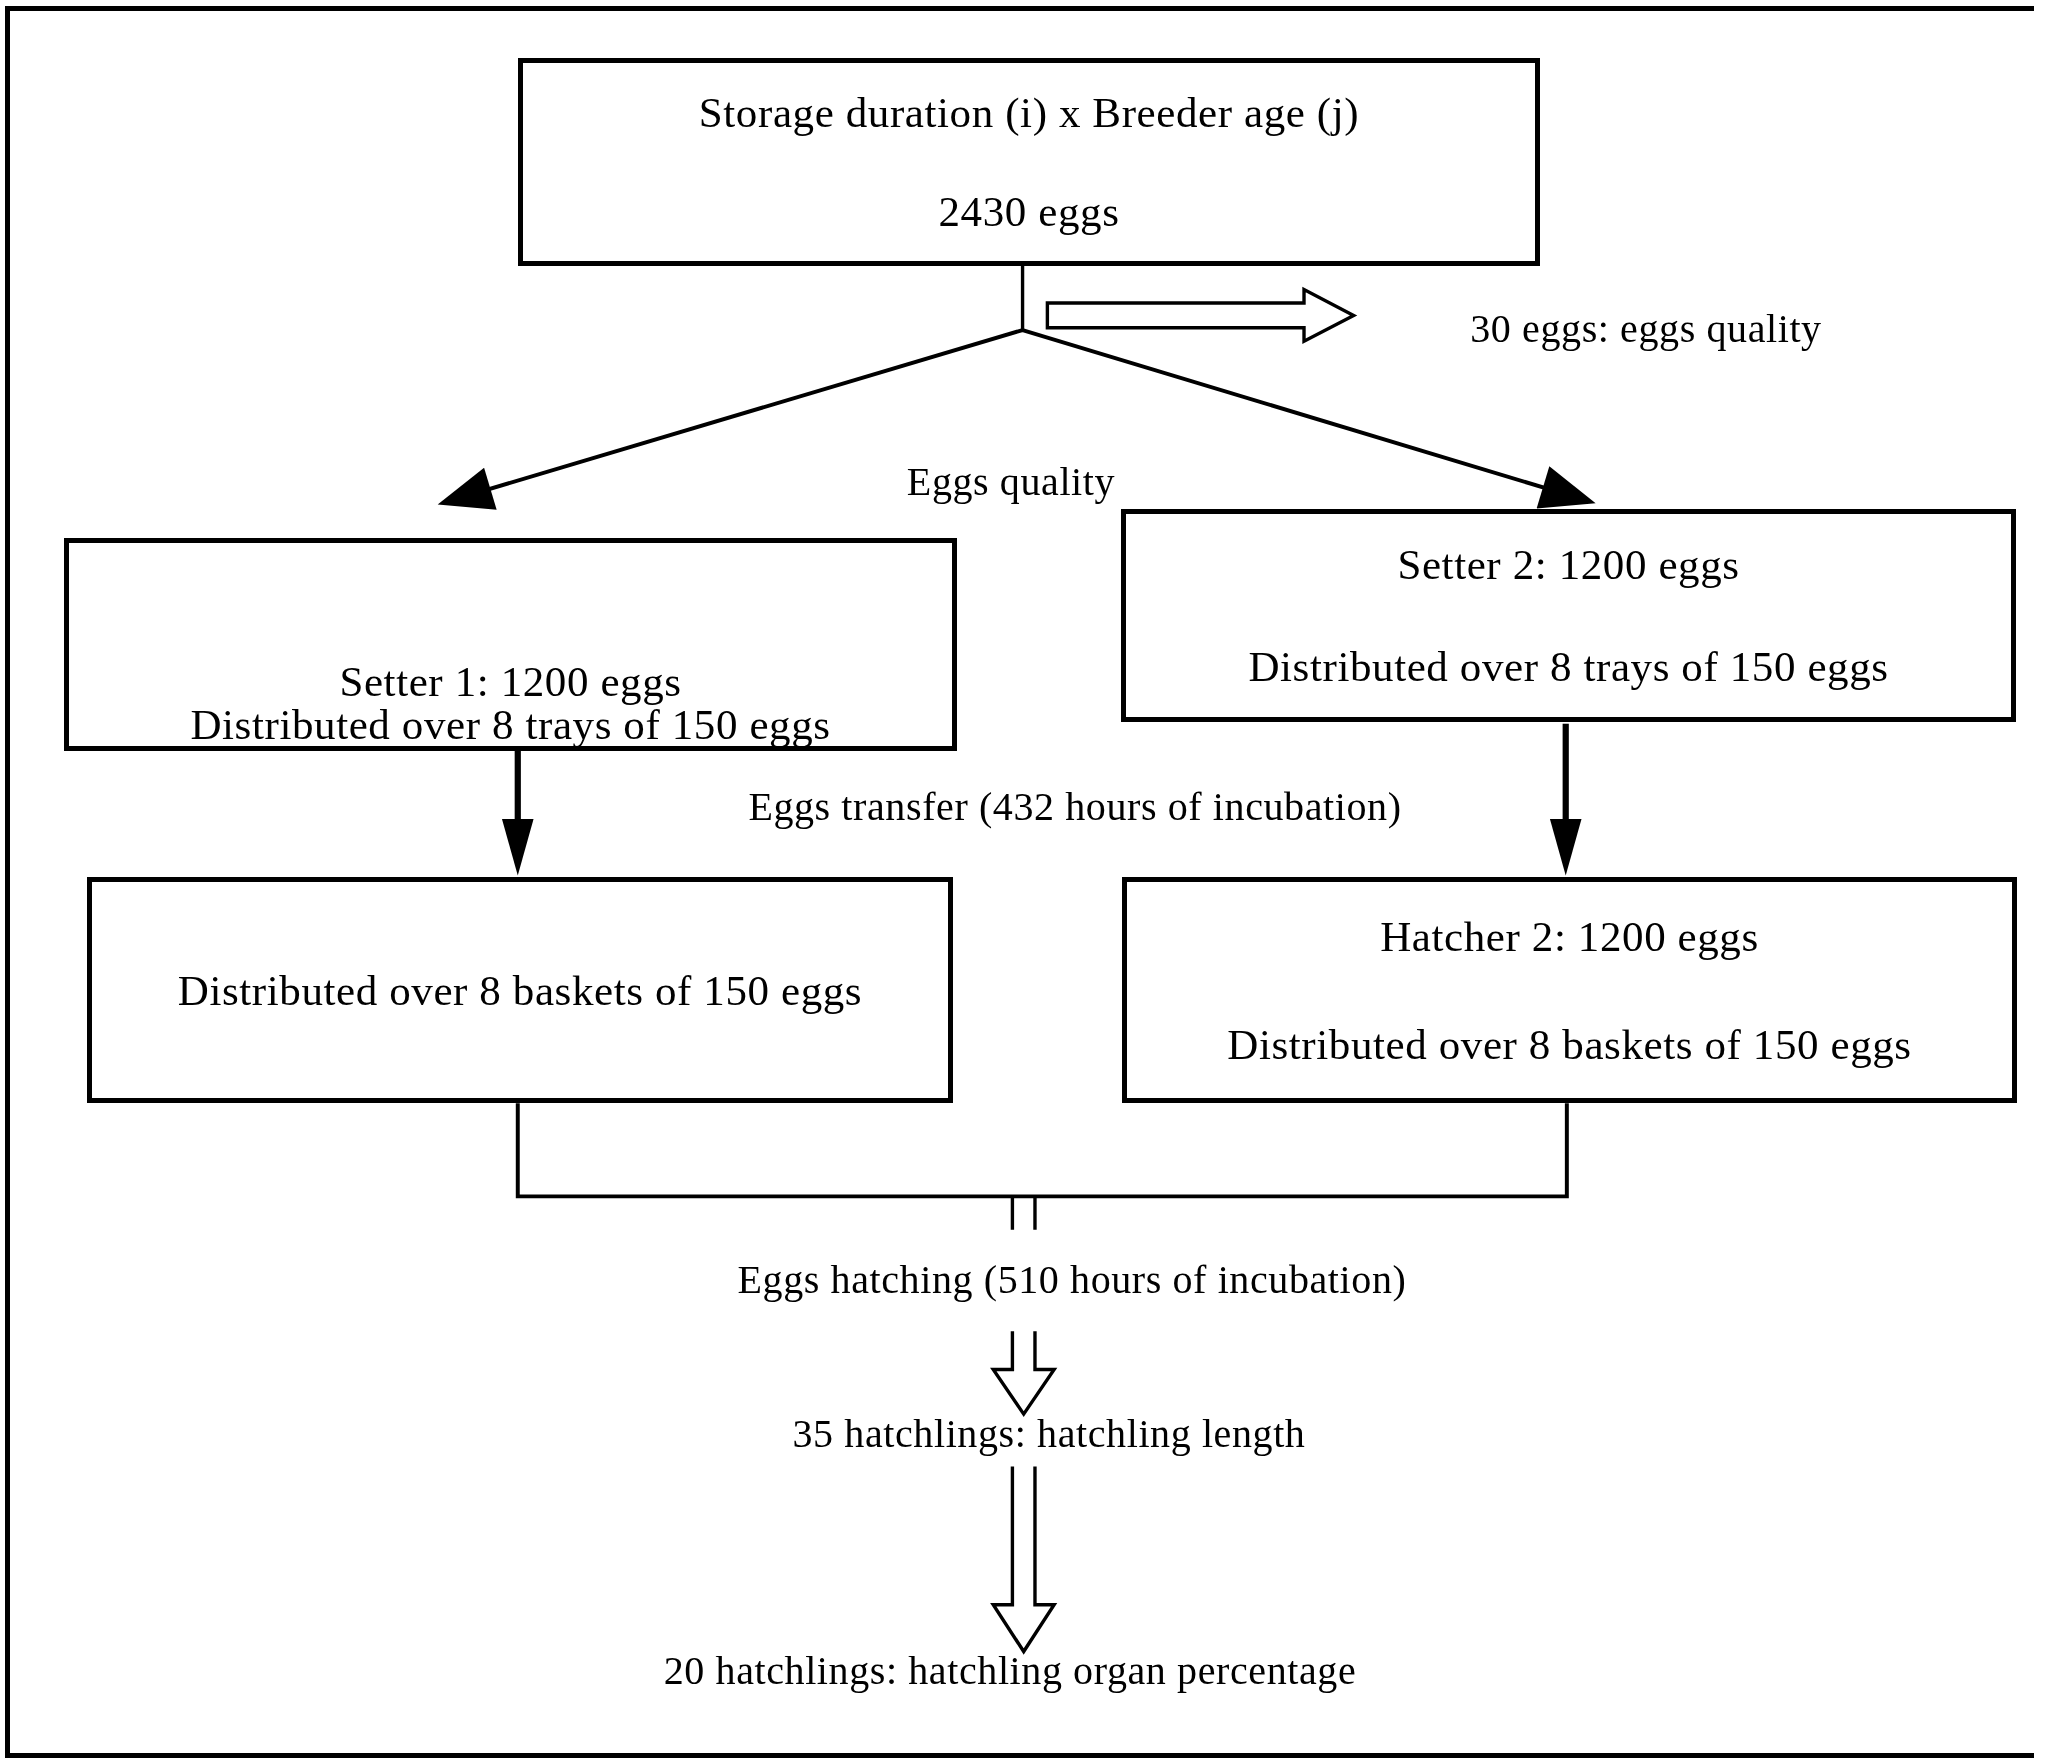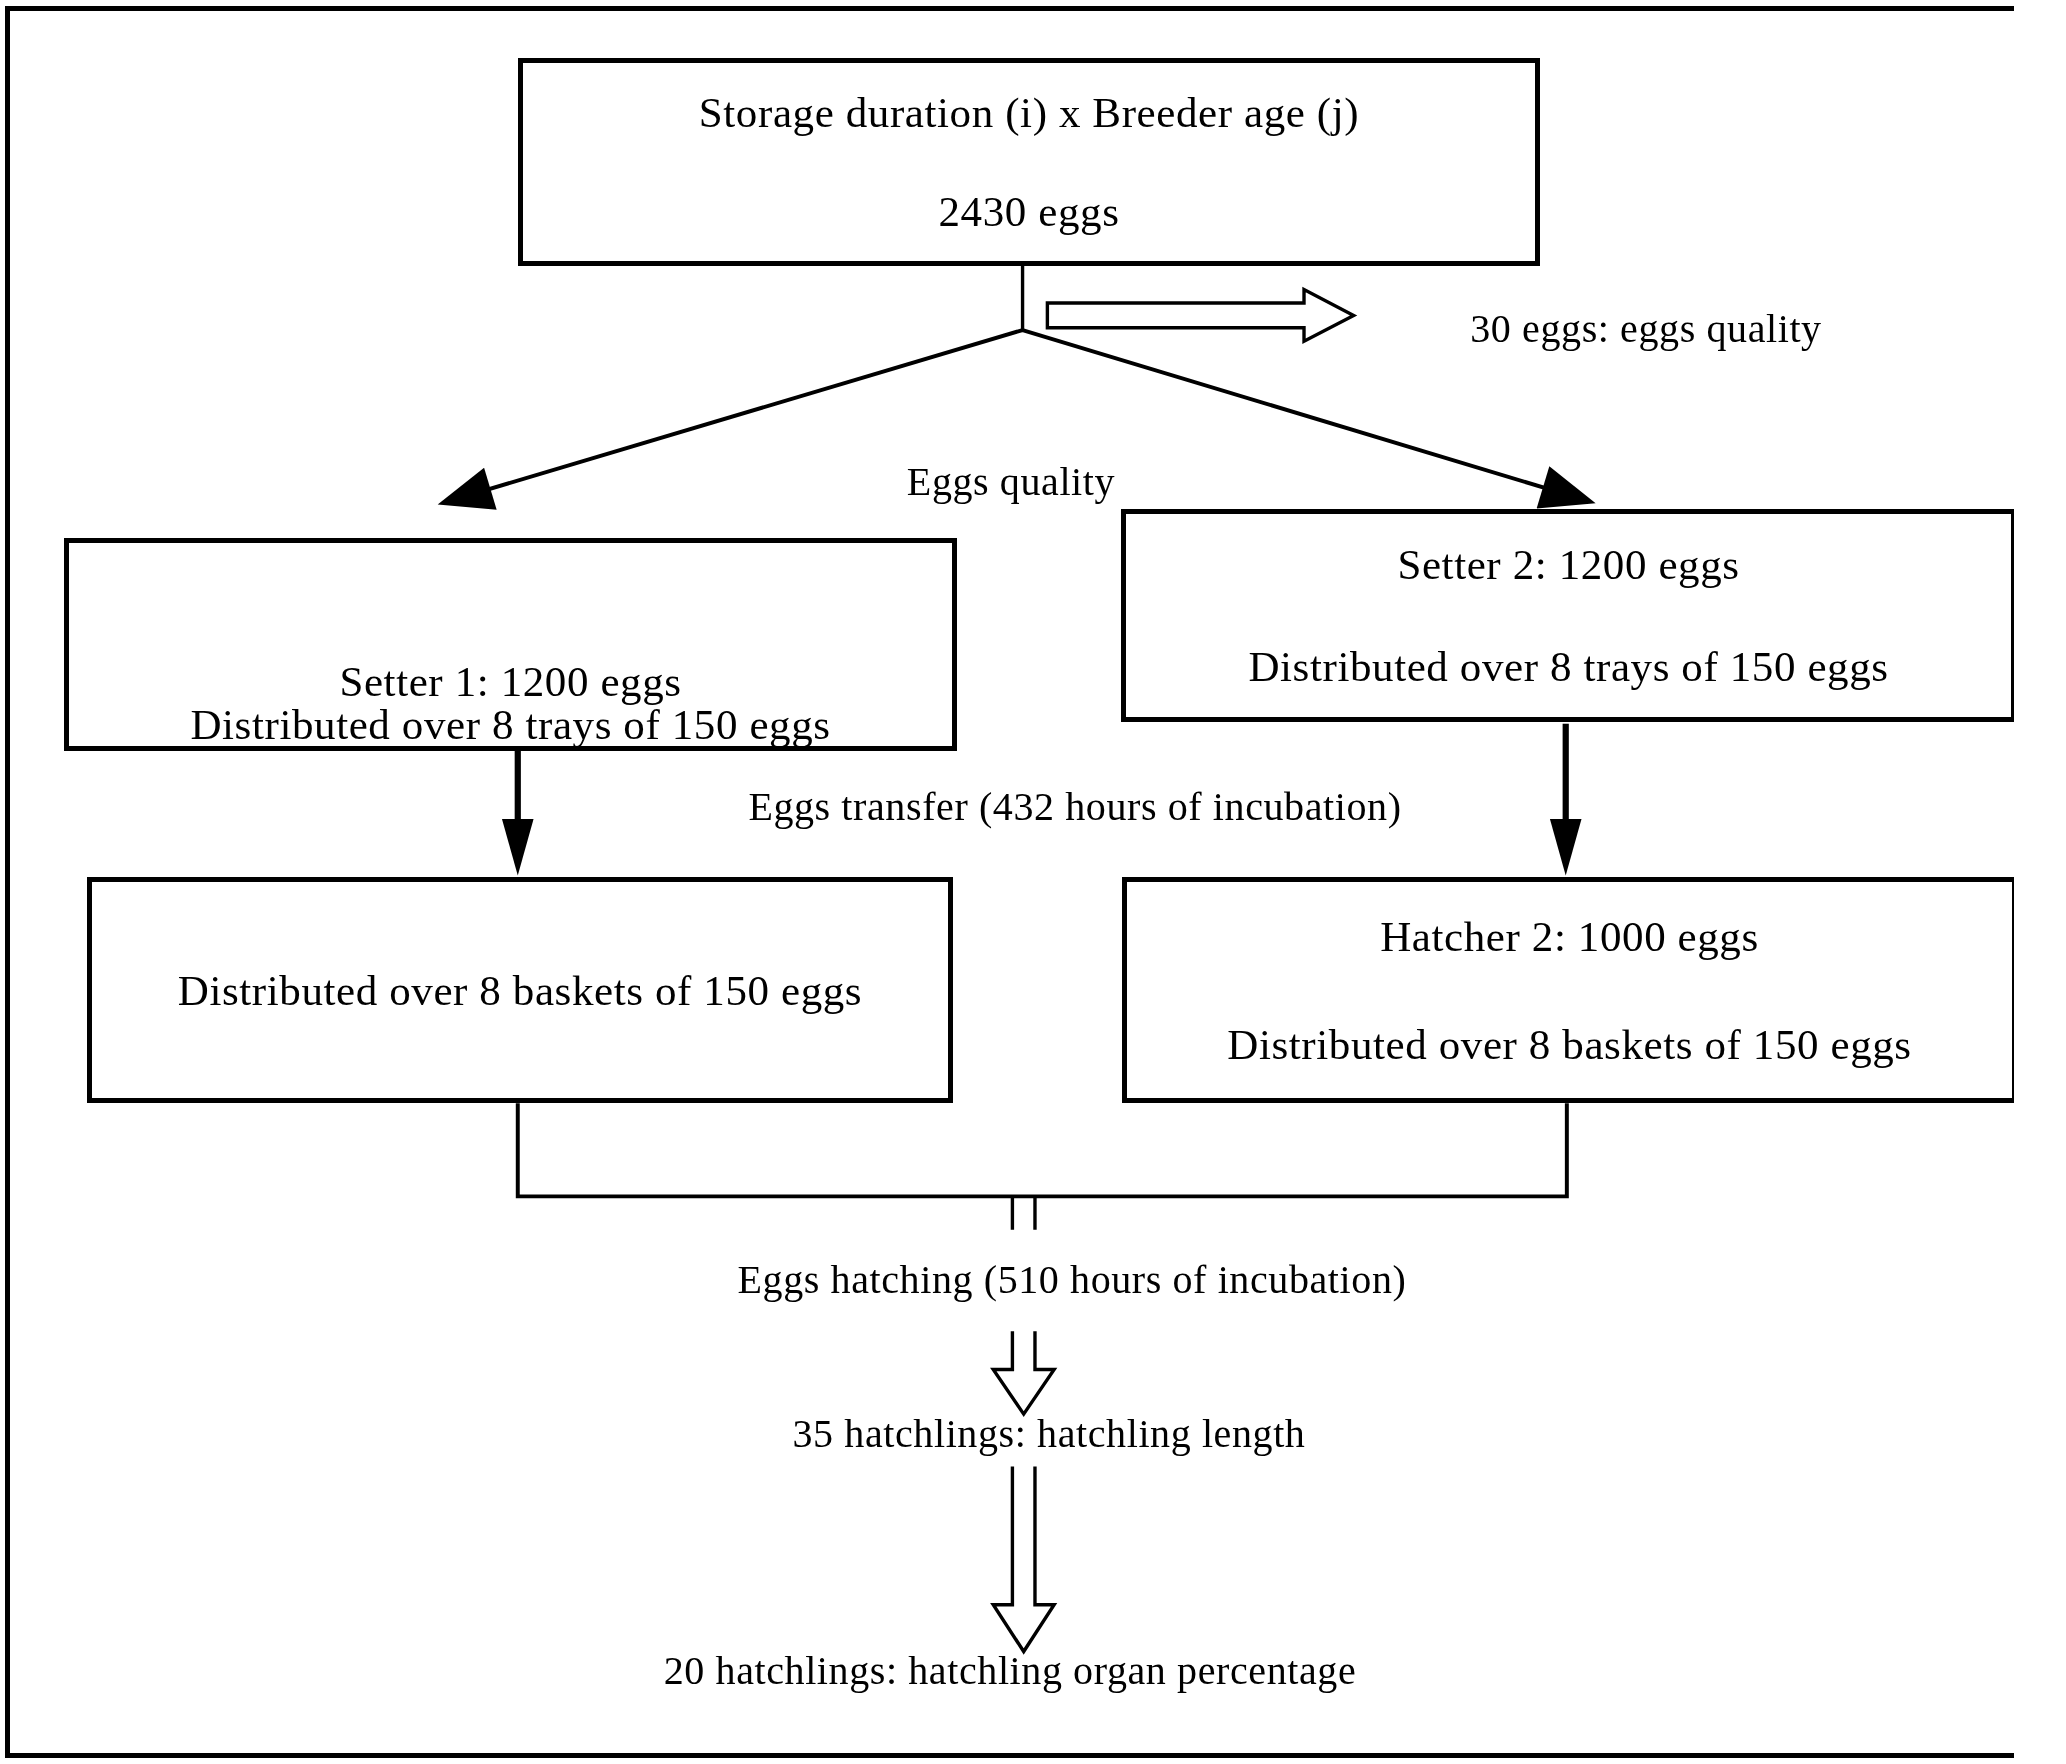--- a/index.html
+++ b/index.html
@@ -8,20 +8,21 @@
     background: #ffffff;
   }
   .stage {
     position: relative;
     width: 2014px;
     height: 1765px;
     background: #ffffff;
     font-family: "Liberation Serif", "DejaVu Serif", serif;
     color: #000000;
     overflow: hidden;
+    padding-left: 20px;
   }
   .outer-frame {
     position: absolute;
     left: 4.5px;
     top: 5.6px;
     width: 2058px;
     height: 1752px;
     border: 5.1px solid #000000;
     box-sizing: border-box;
     background: transparent;
@@ -118,21 +119,21 @@
   <div class="box box-setter2">
     <div class="box-line">Setter 2: 1200 eggs</div>
     <div class="box-line">Distributed over 8 trays of 150 eggs</div>
   </div>
 
   <div class="box box-hatcher1">
     <div class="box-line">Distributed over 8 baskets of 150 eggs</div>
   </div>
 
   <div class="box box-hatcher2">
-    <div class="box-line">Hatcher 2: 1000 eggs</div>
+    <div class="box-line">Hatcher 2: 1200 eggs</div>
     <div class="box-line">Distributed over 8 baskets of 150 eggs</div>
   </div>
 
   <div class="float-label lbl-quality">30 eggs: eggs quality</div>
   <div class="float-label lbl-setting">Eggs quality</div>
   <div class="float-label lbl-transfer">Eggs transfer (432 hours of incubation)</div>
   <div class="float-label lbl-hatching">Eggs hatching (510 hours of incubation)</div>
   <div class="float-label lbl-length">35 hatchlings: hatchling length</div>
   <div class="float-label lbl-organ">20 hatchlings: hatchling organ percentage</div>
 

